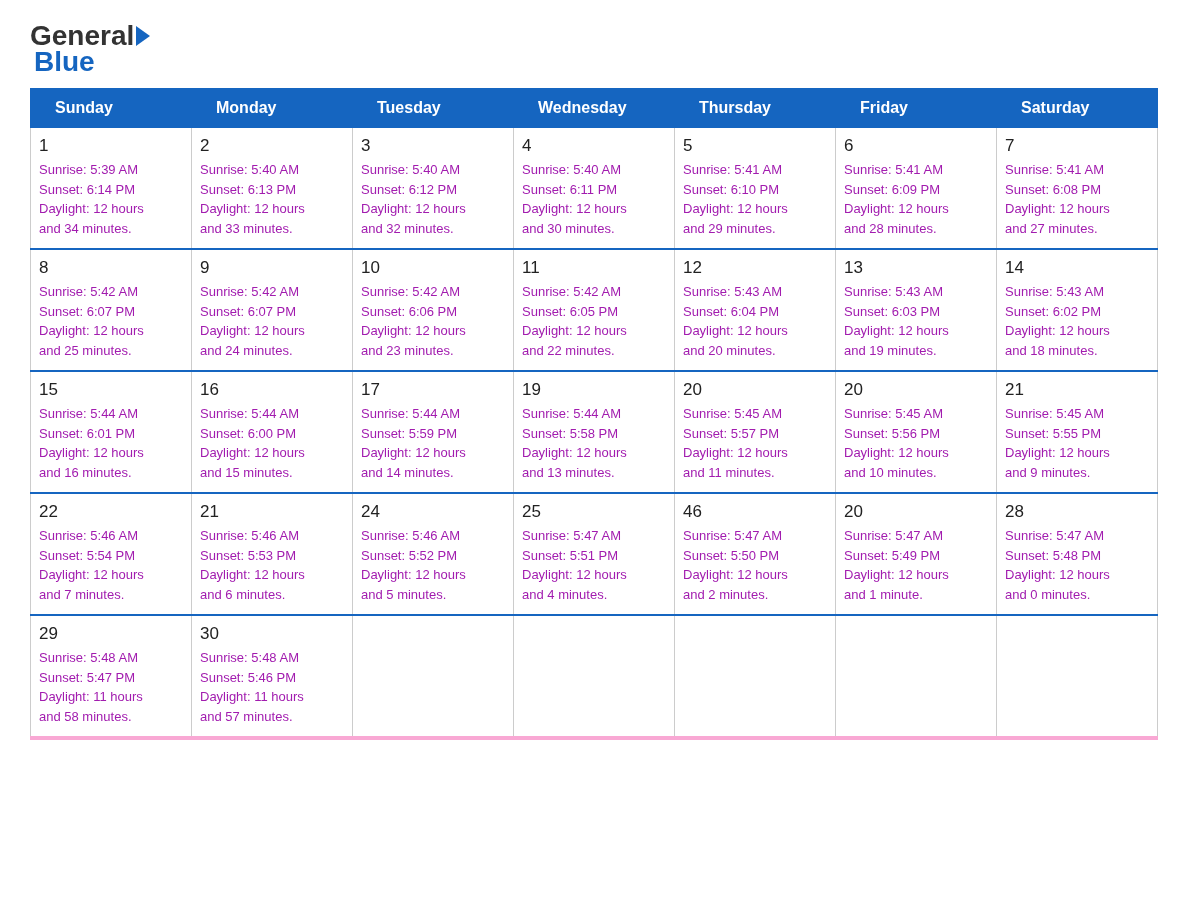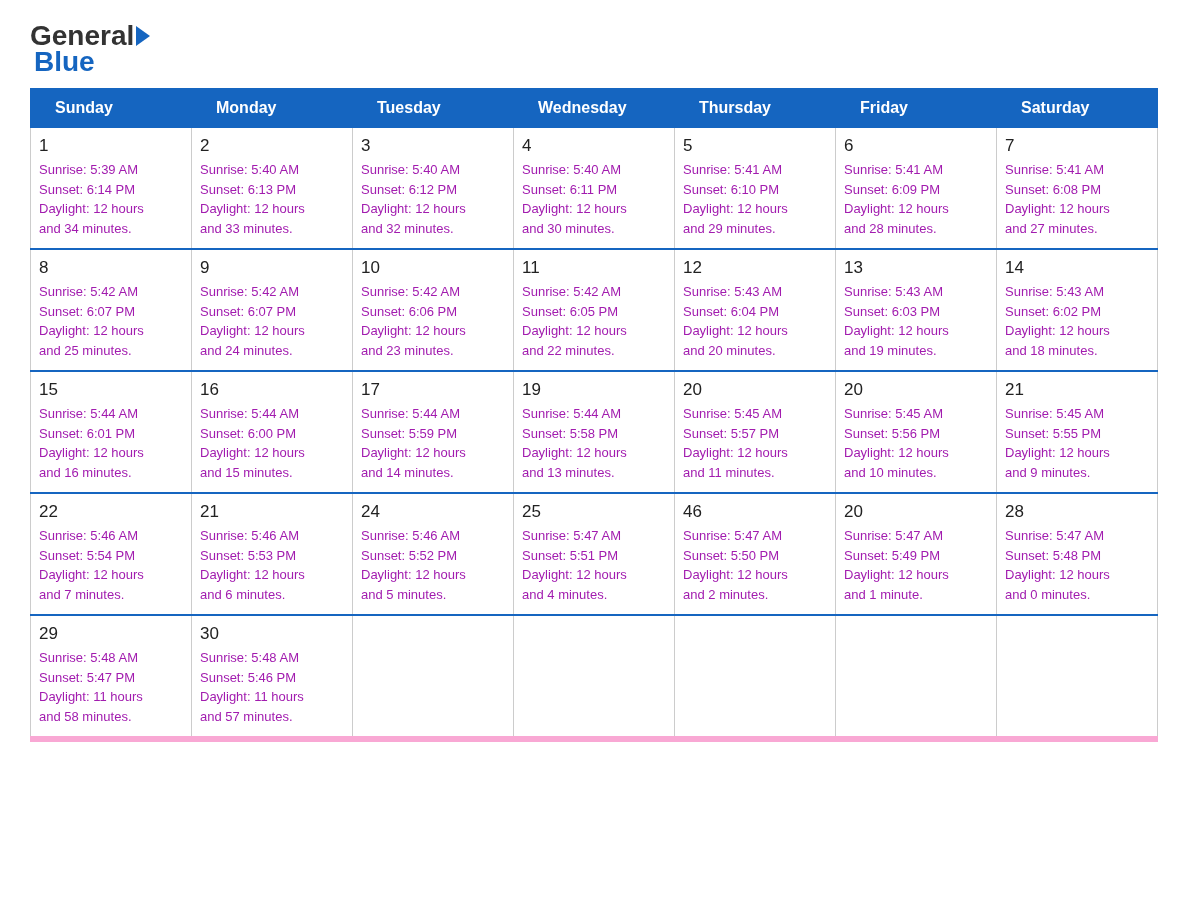--- a/index.html
+++ b/index.html
@@ -74,21 +74,21 @@
     }
     .cell-content {
       font-size: 13px;
       line-height: 1.5;
       color: #a21caf;
     }
     .empty-cell {
       background: #fff;
     }
     tbody tr:last-child {
-      border-bottom: 6px solid #f9a8d4;
+      border-bottom: 4px solid #f9a8d4;
     }
   </style>
 </head>
 <body>
 
 <div class="header">
   <div class="logo">
     <div style="display:flex;align-items:center;font-size:28px;font-weight:bold;color:#333;">
       <span>General</span>
       <span style="display:inline-block;width:0;height:0;border-top:10px solid transparent;border-bottom:10px solid transparent;border-left:14px solid #1565c0;margin-left:2px;"></span>

